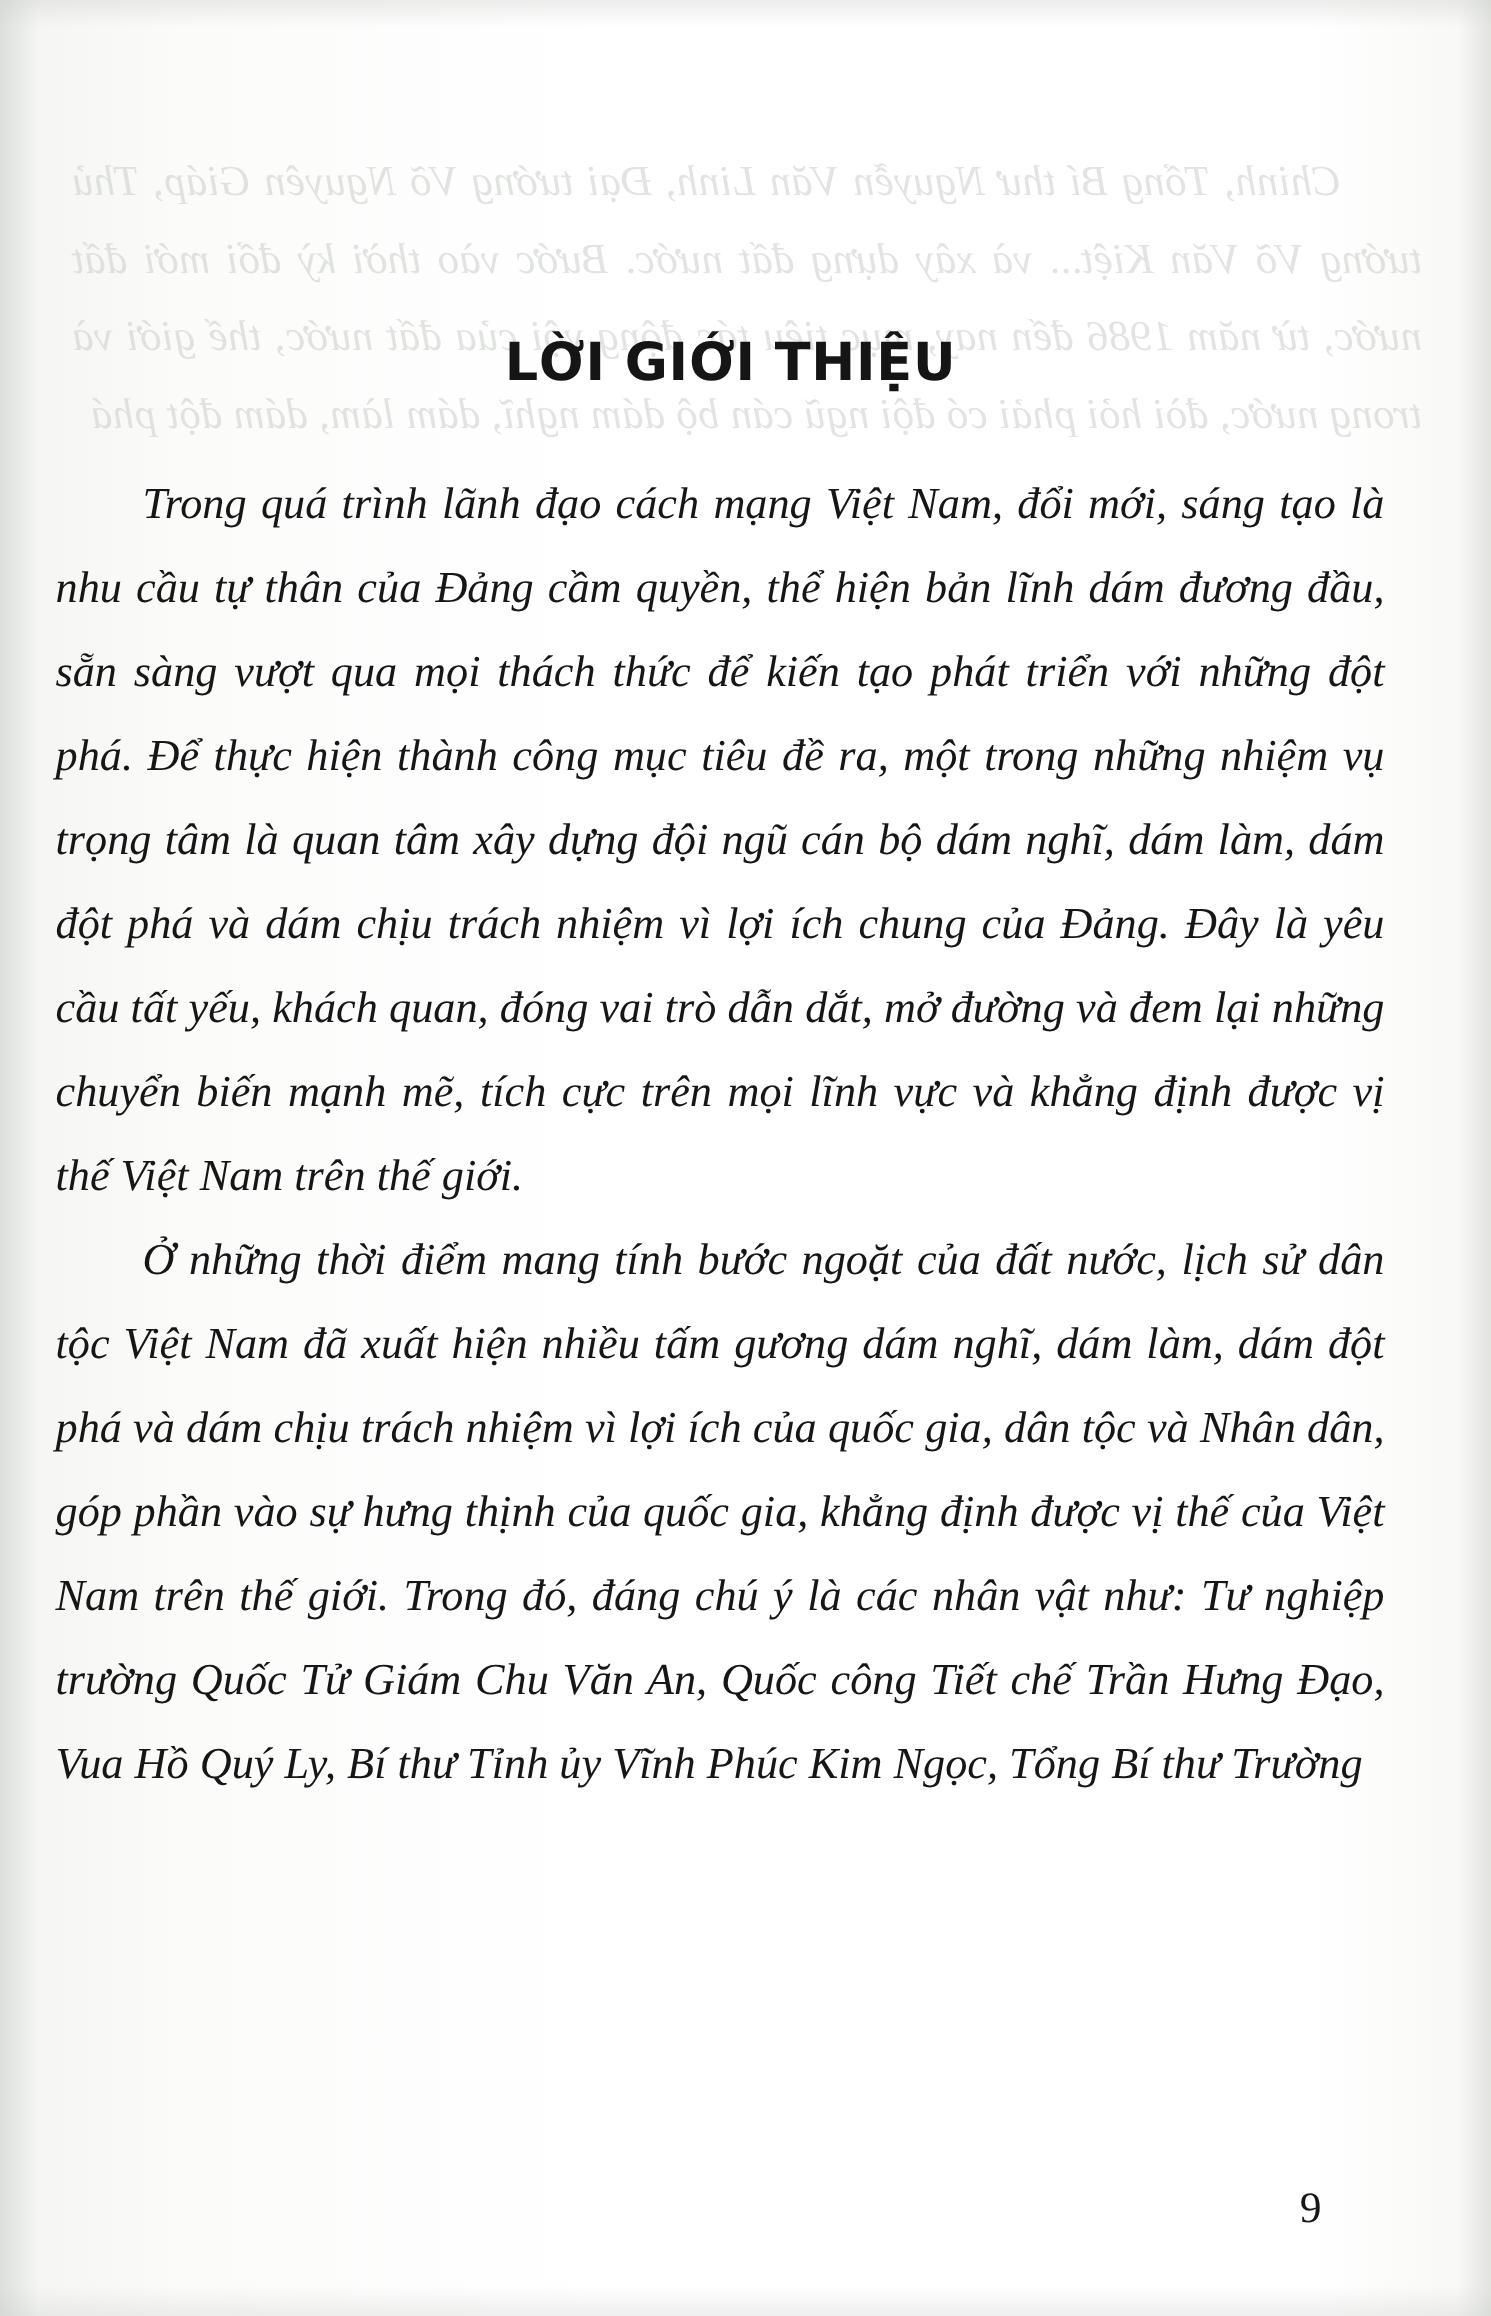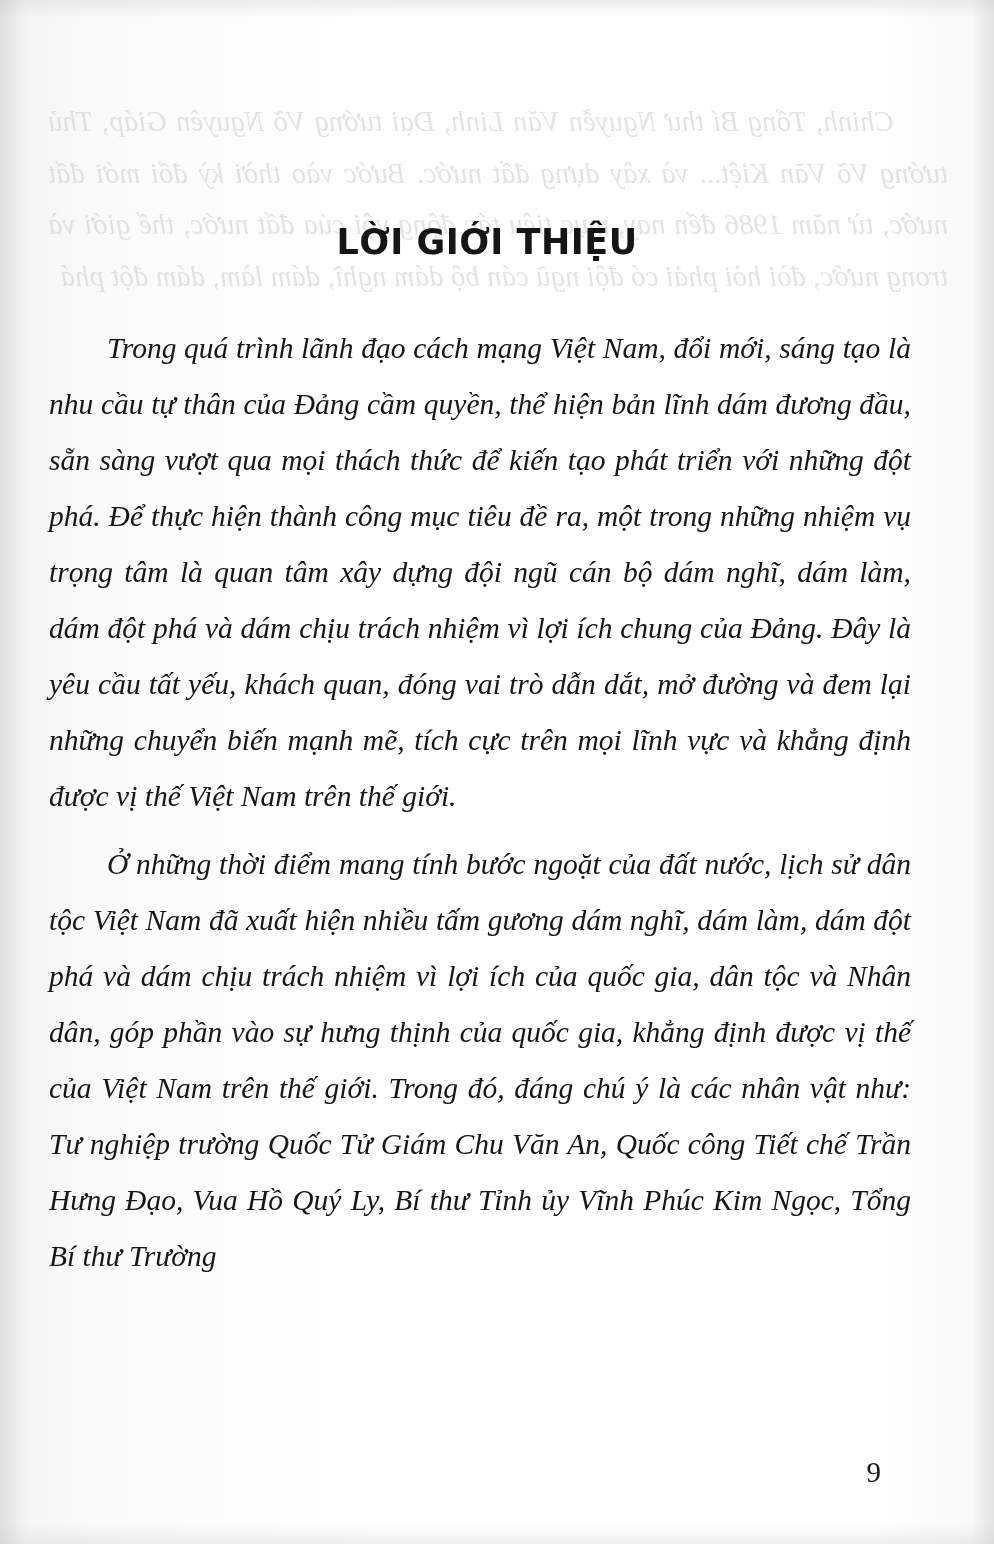--- a/index.html
+++ b/index.html
@@ -72,21 +72,21 @@
     left: 0;
     width: 886px;
     font-style: italic;
     font-size: 29.5px;
     line-height: 56px;
     color: #161616;
     text-align: justify;
     text-justify: inter-word;
   }
   .body-text p {
-    margin: 12px;
+    margin: 0;
     text-indent: 58px;
   }
 
   .page-number {
     position: absolute;
     right: 56px;
     bottom: 55px;
     font-size: 29px;
     color: #161616;
     font-family: "Liberation Serif", serif;

